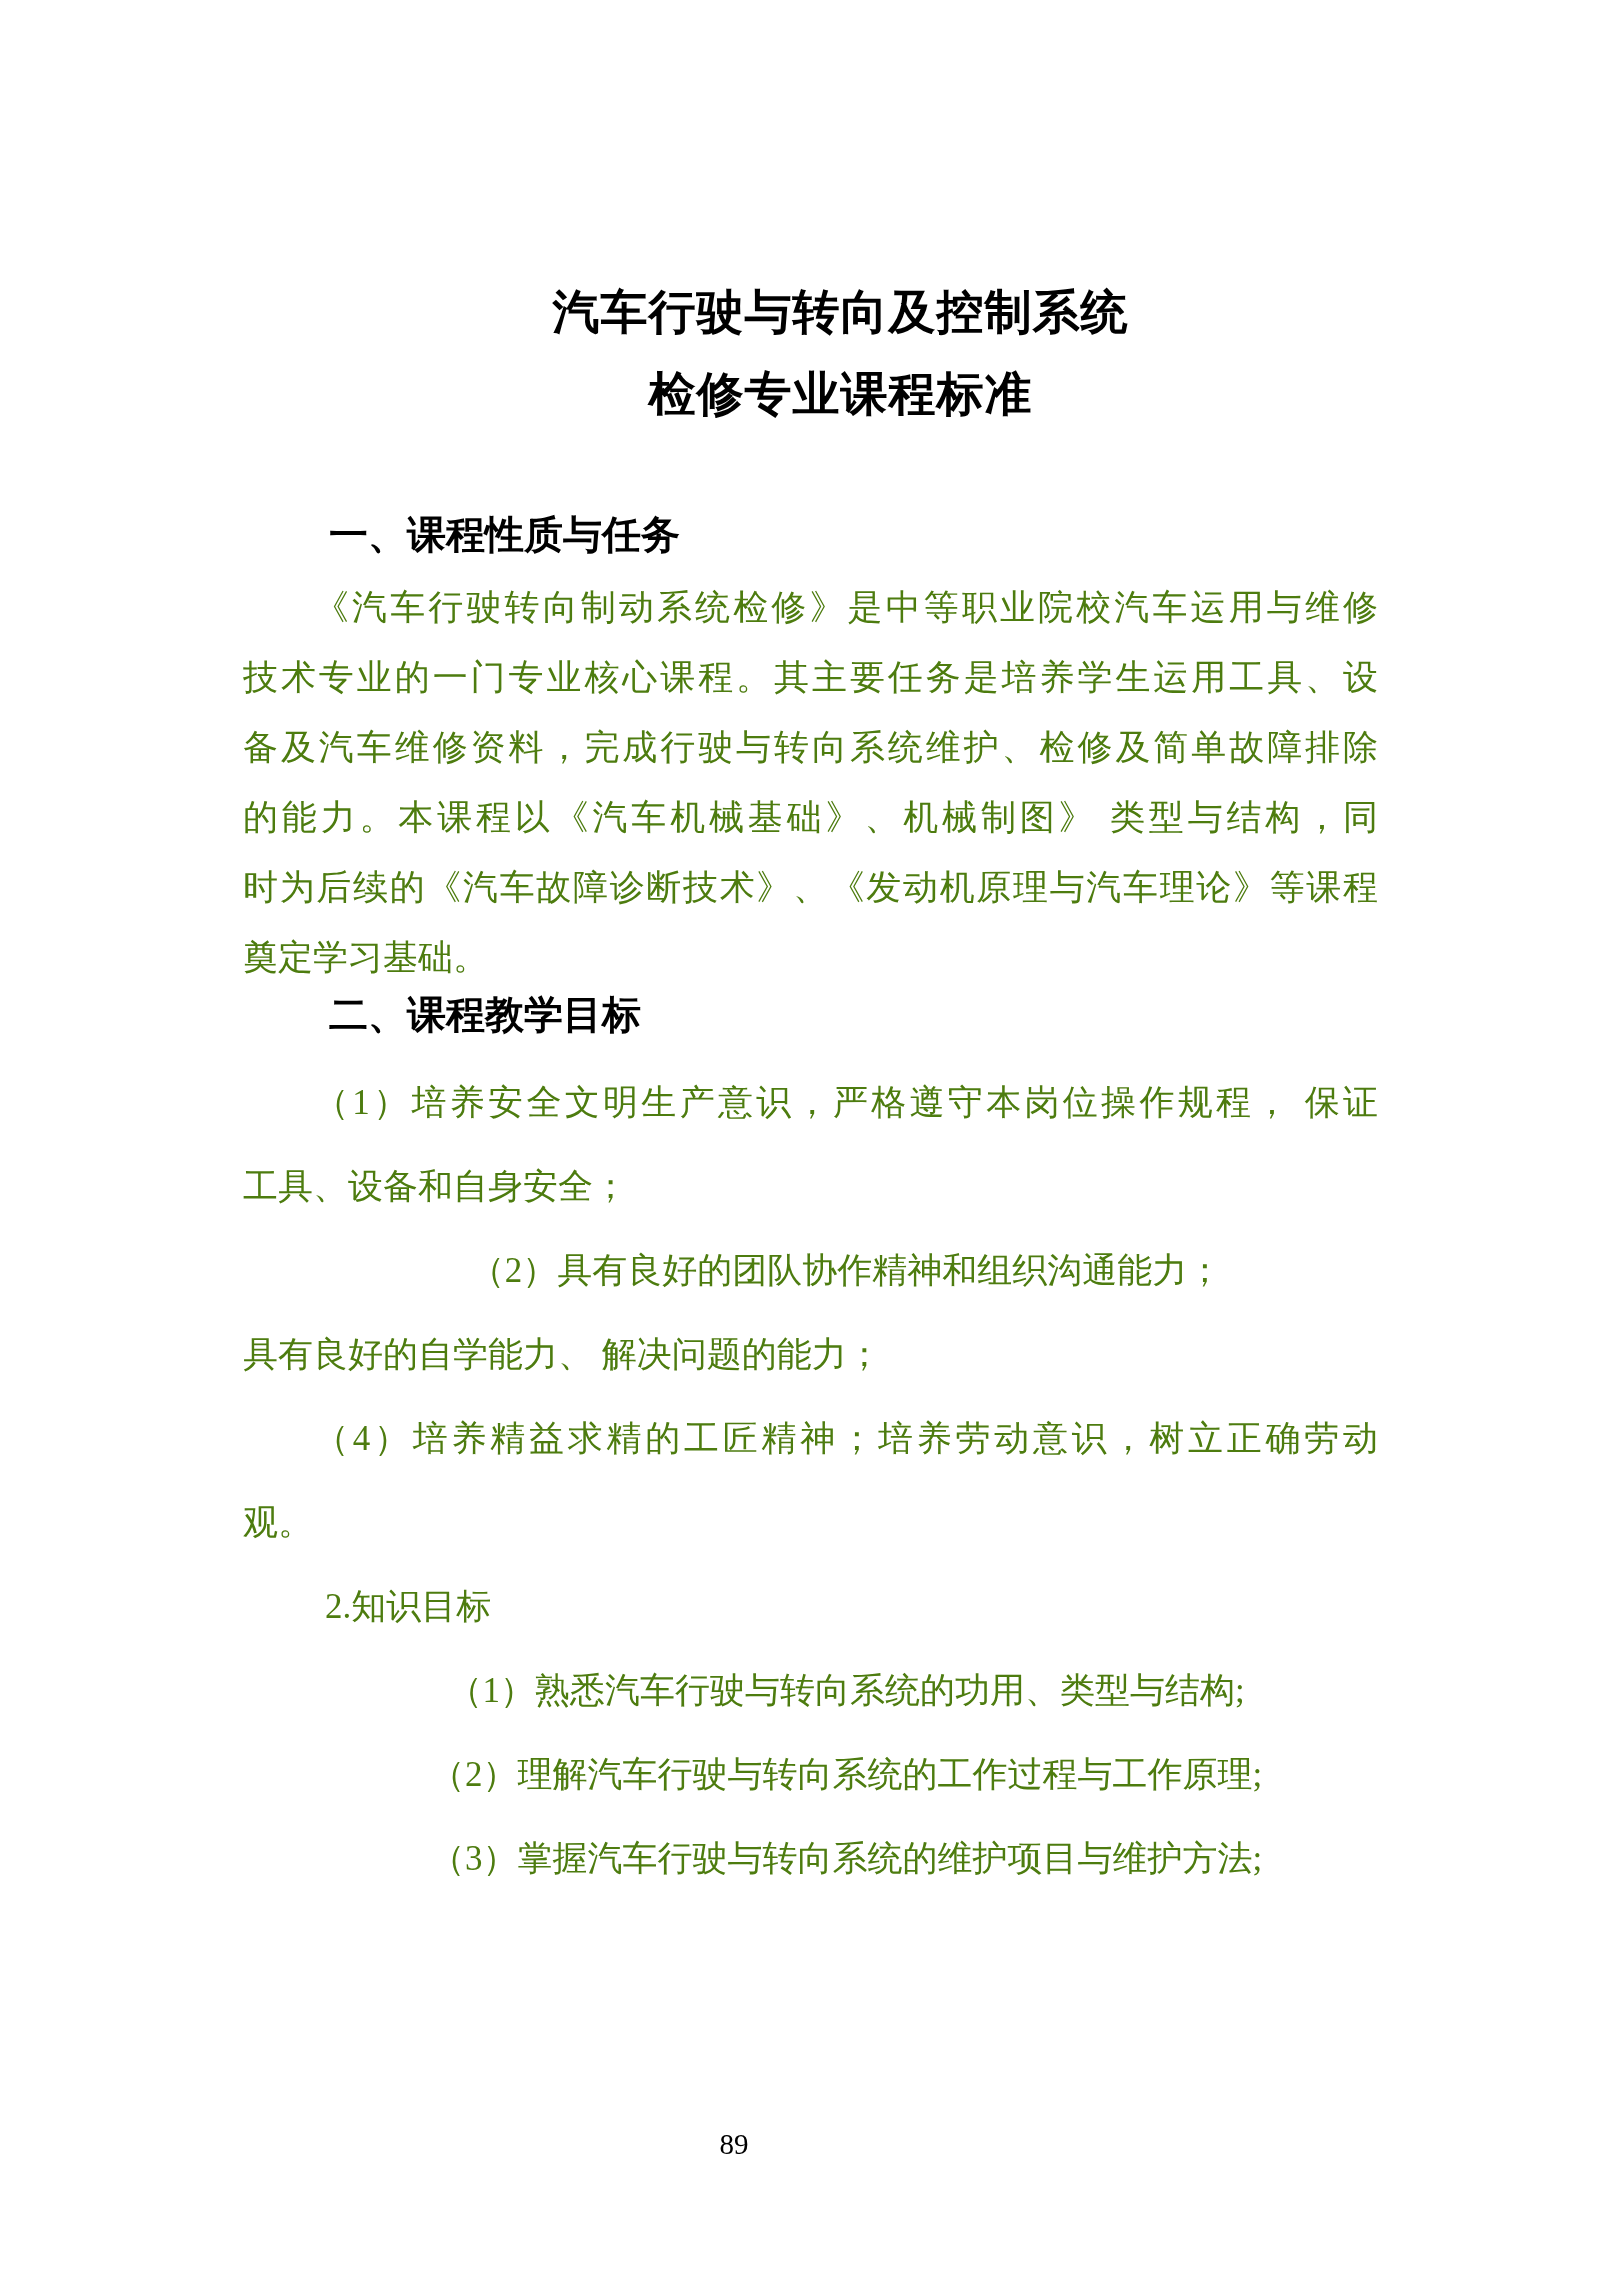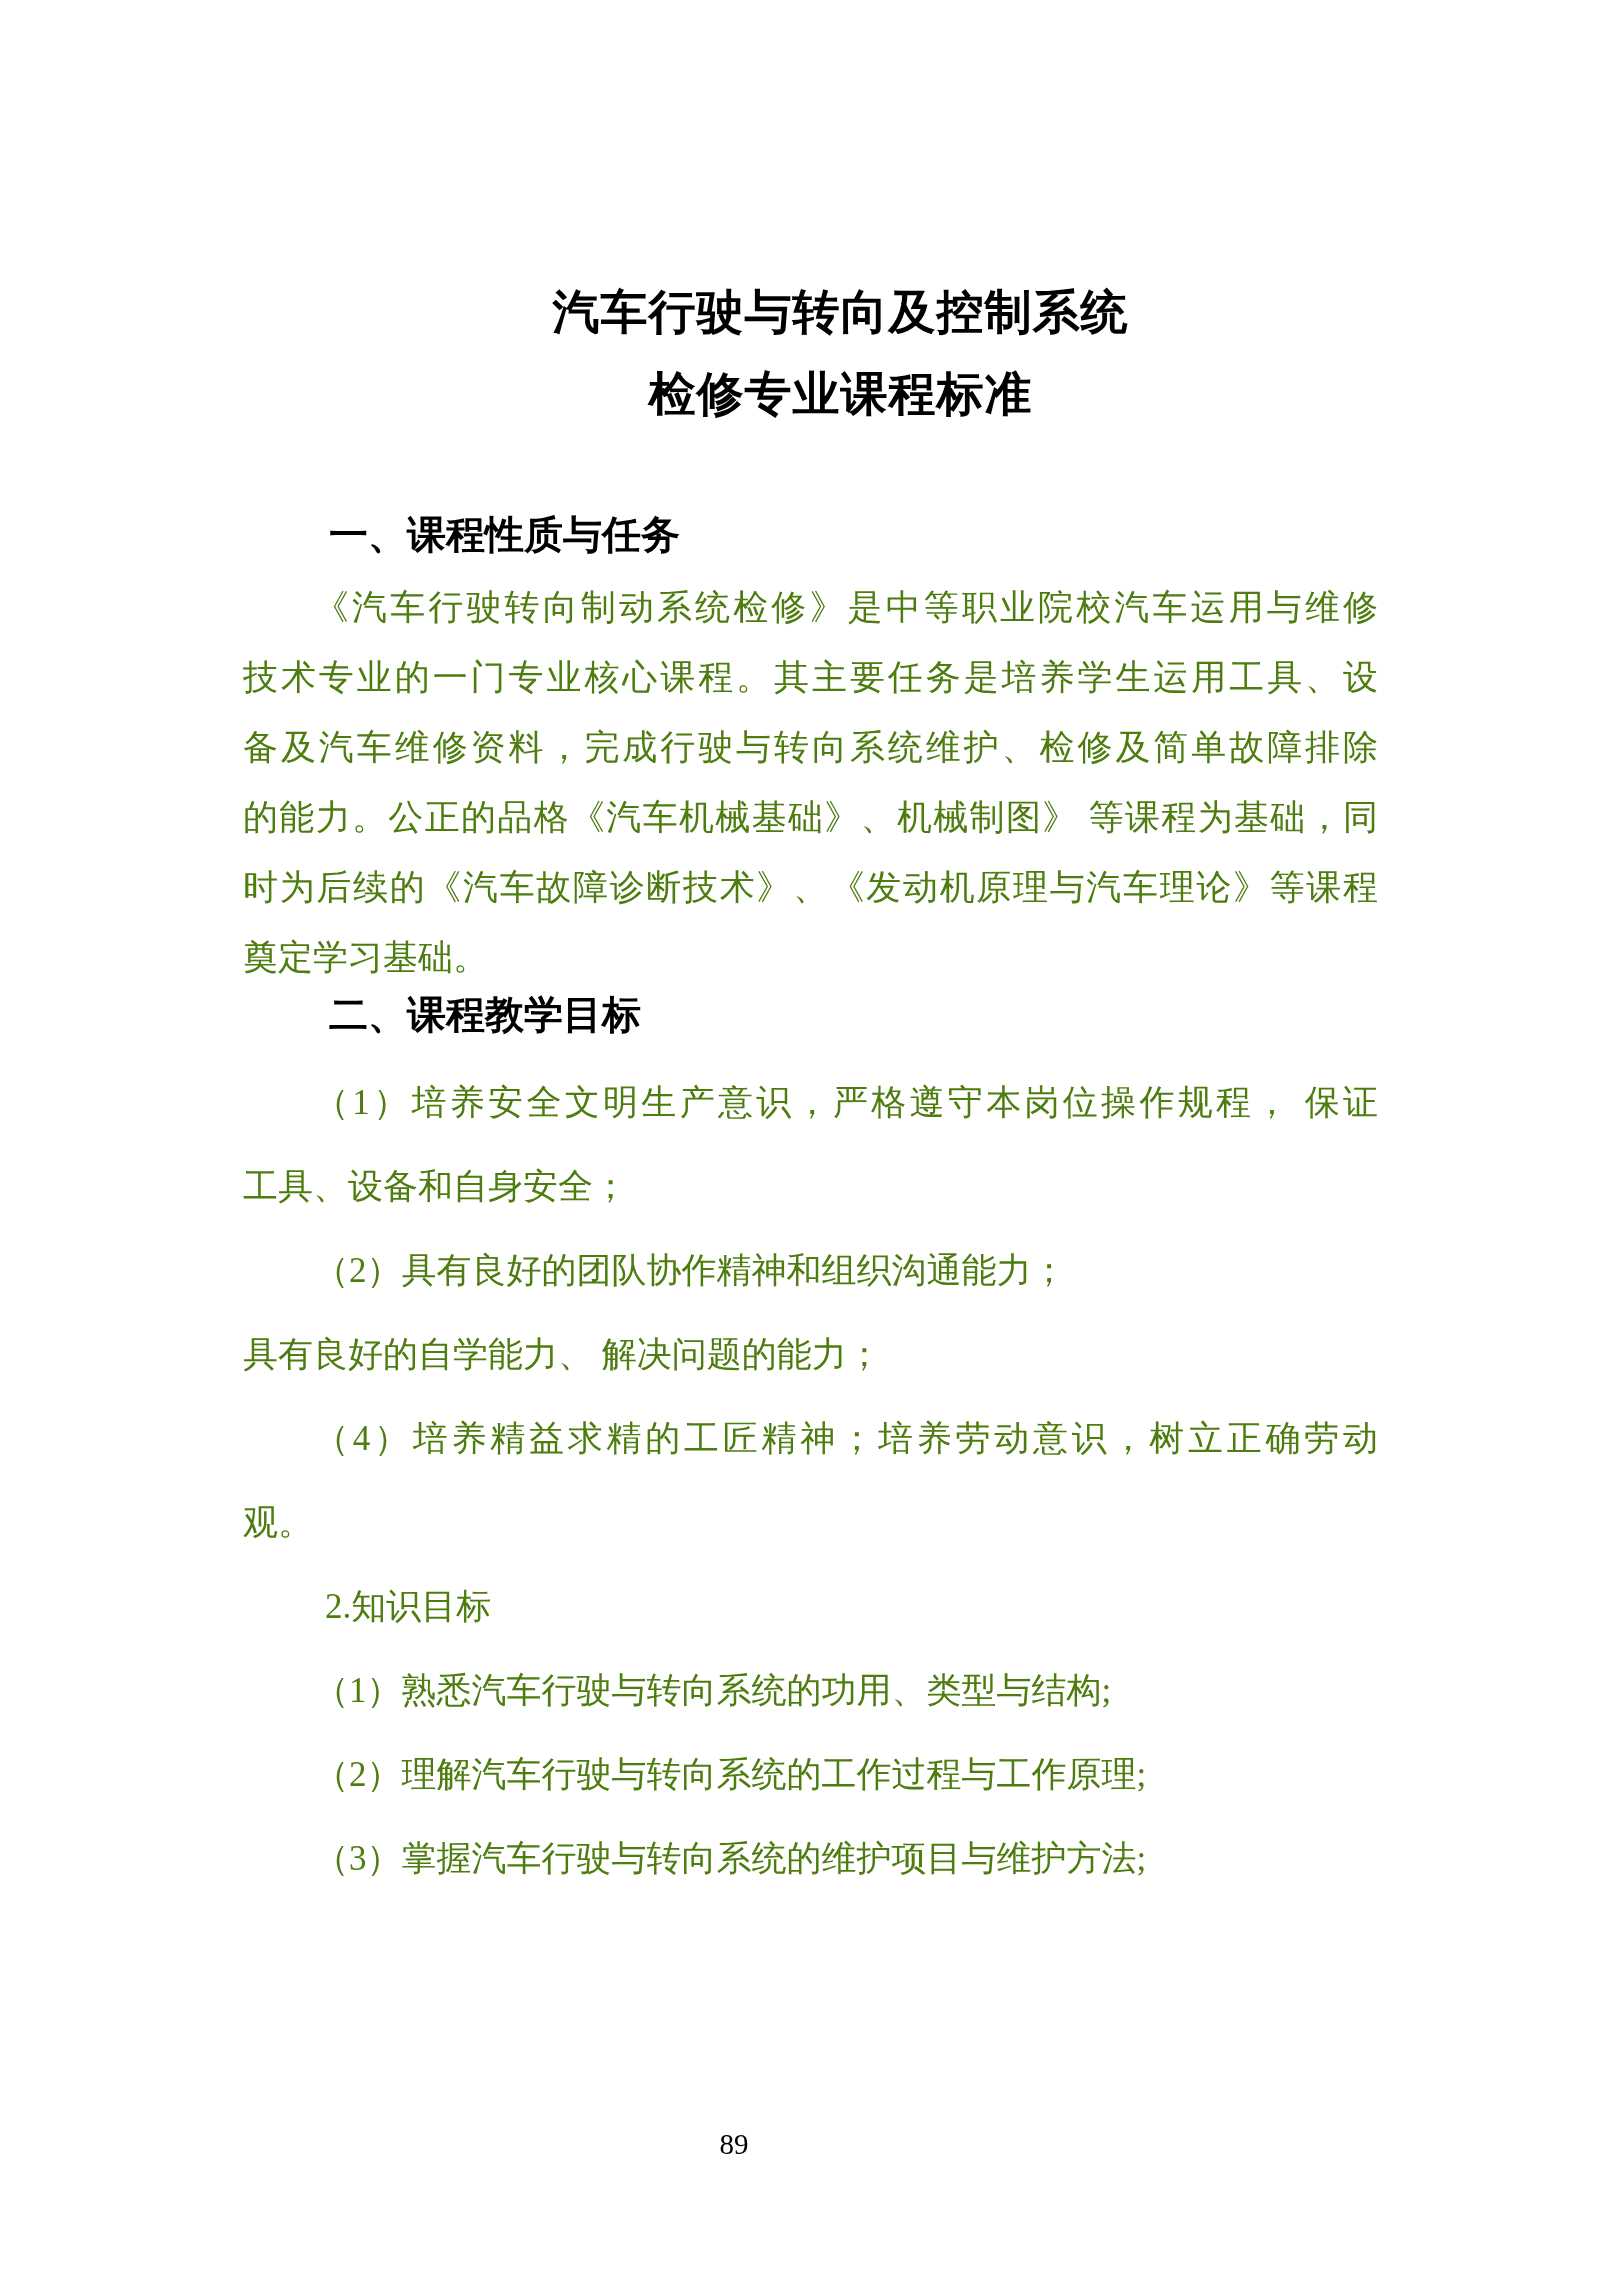--- a/index.html
+++ b/index.html
@@ -51,21 +51,21 @@
   }
   .para-1 {
     top: 573px;
     line-height: 70px;
   }
   .objectives {
     top: 1061px;
     line-height: 84px;
   }
   .line { white-space: pre-wrap; }
-  .indent { text-indent: 71px; }
+  .indent { text-indent: 71px; text-align: center; }
   .subnum { text-indent: 82px; }
   .fill {
     text-align: justify;
     text-align-last: justify;
     text-justify: inter-character;
   }
   .pageno {
     position: absolute;
     top: 2125px;
     left: 0;
@@ -85,21 +85,21 @@
     <div class="title-line">汽车行驶与转向及控制系统</div>
     <div class="title-line">检修专业课程标准</div>
   </div>
 
   <div class="heading heading-1">一、课程性质与任务</div>
 
   <div class="textblock para-1">
     <div class="line indent fill">《汽车行驶转向制动系统检修》是中等职业院校汽车运用与维修</div>
     <div class="line fill">技术专业的一门专业核心课程。其主要任务是培养学生运用工具、设</div>
     <div class="line fill">备及汽车维修资料，完成行驶与转向系统维护、检修及简单故障排除</div>
-    <div class="line fill">的能力。公正的品格《汽车机械基础》、机械制图》 等课程为基础，同</div>
+    <div class="line fill">的能力。本课程以《汽车机械基础》、机械制图》 类型与结构，同</div>
     <div class="line fill">时为后续的《汽车故障诊断技术》、《发动机原理与汽车理论》等课程</div>
     <div class="line">奠定学习基础。</div>
   </div>
 
   <div class="heading heading-2">二、课程教学目标</div>
 
   <div class="textblock objectives">
     <div class="line indent fill">（1）培养安全文明生产意识，严格遵守本岗位操作规程， 保证</div>
     <div class="line">工具、设备和自身安全；</div>
     <div class="line indent">（2）具有良好的团队协作精神和组织沟通能力；</div>

